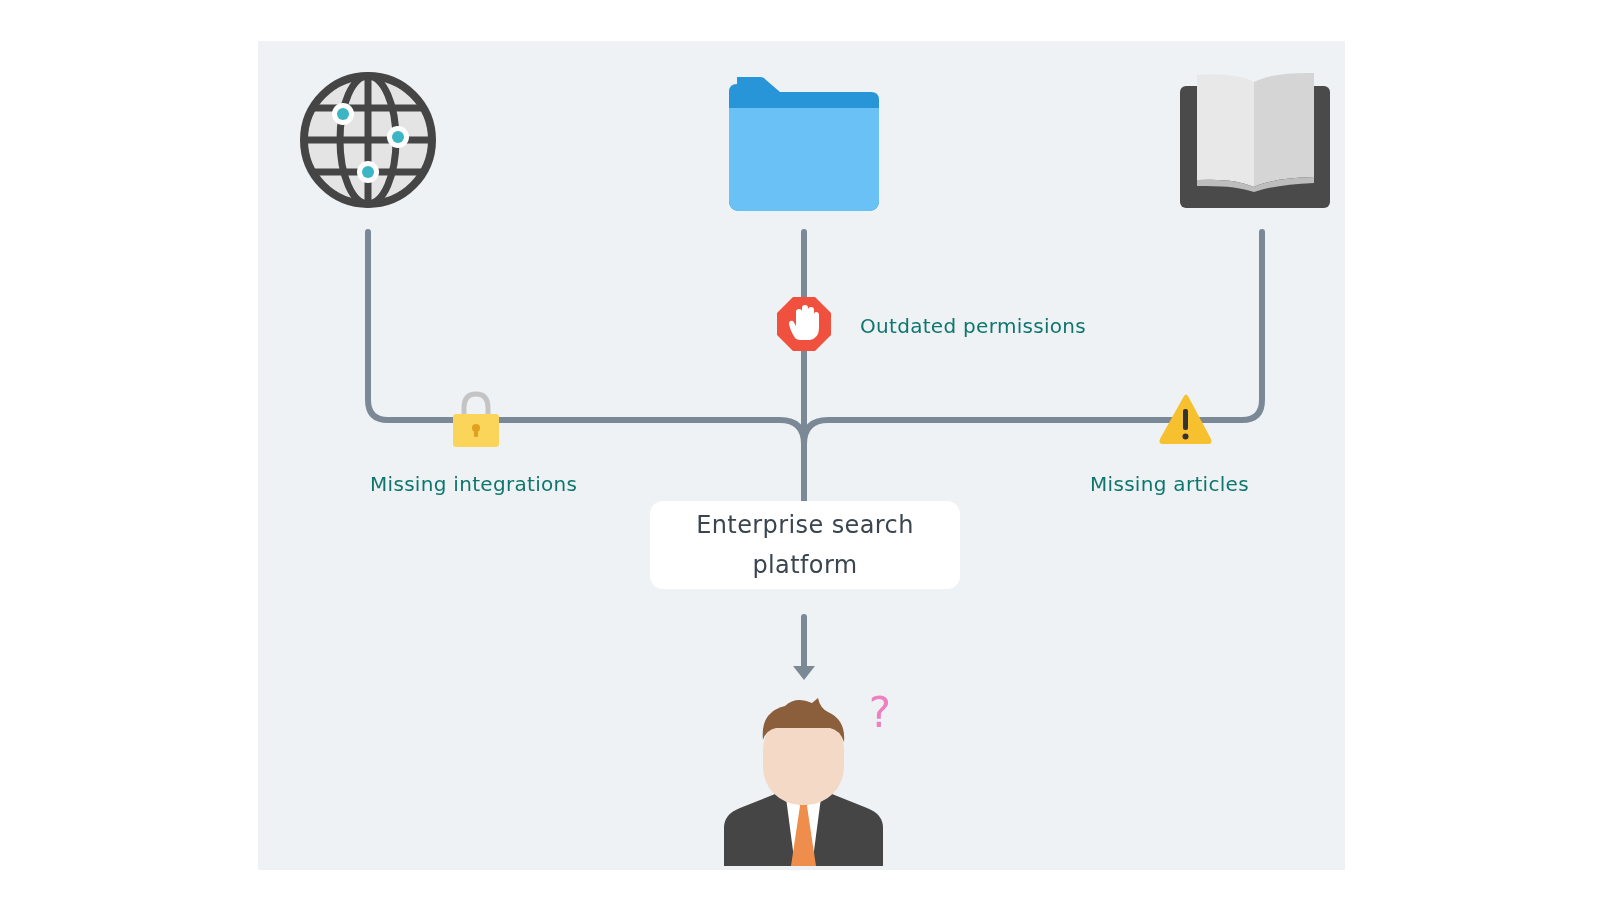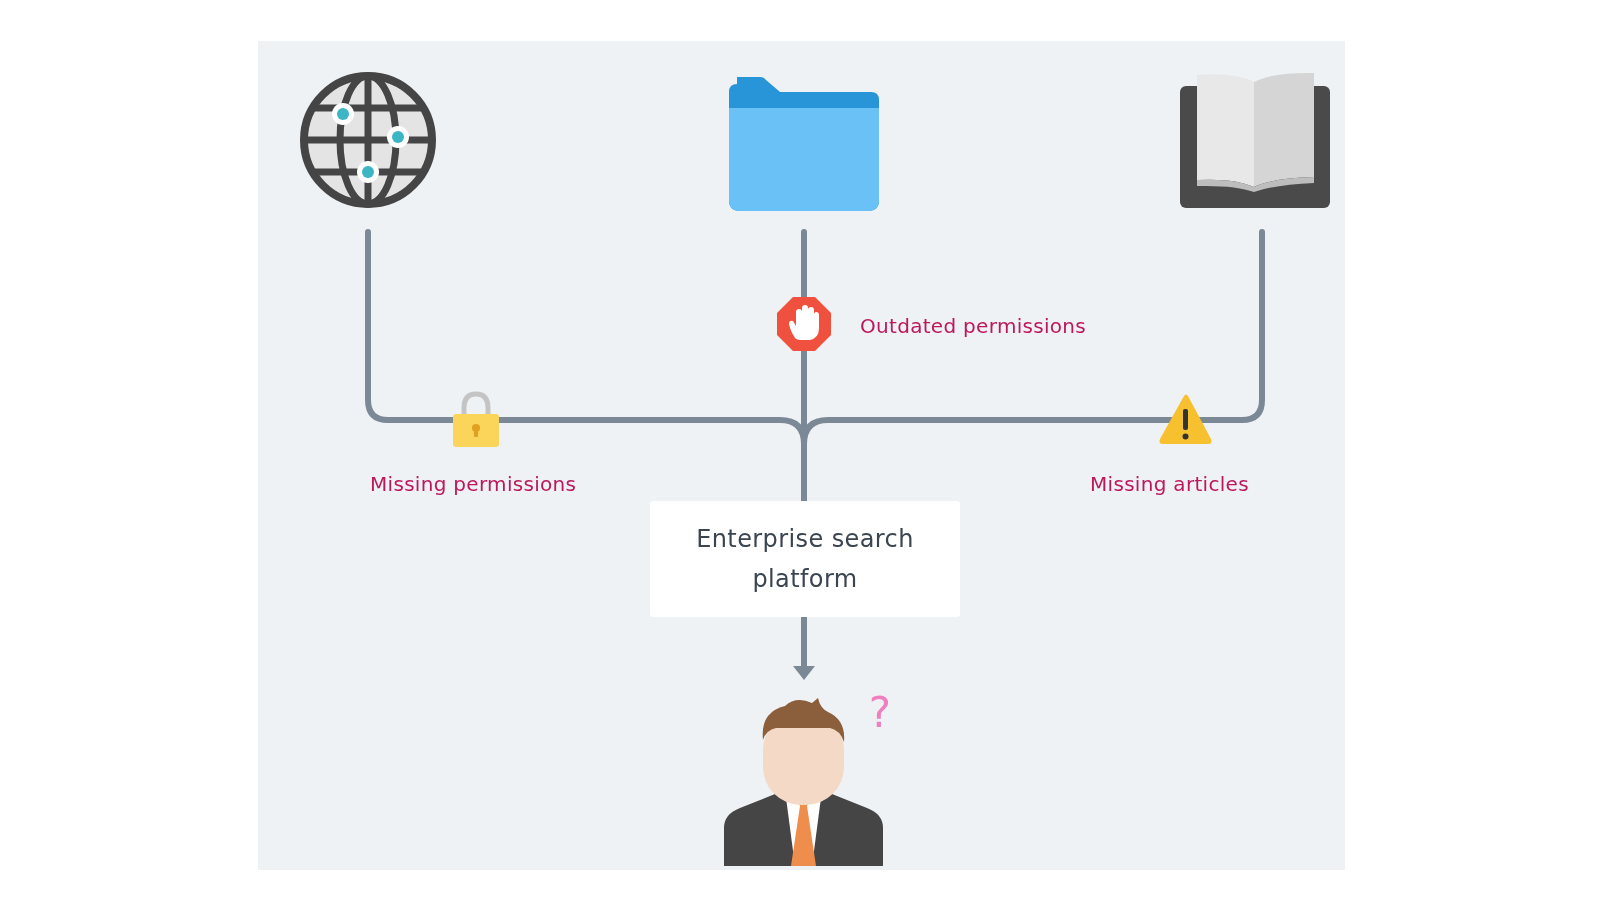--- a/index.html
+++ b/index.html
@@ -1,20 +1,20 @@
 <!DOCTYPE html>
 <html><head>
 <meta charset="utf-8">
 <style>
   html,body{margin:0;padding:0;background:#ffffff;}
   body{width:1600px;height:909px;position:relative;overflow:hidden;font-family:"DejaVu Sans","Liberation Sans",sans-serif;}
   #panel{position:absolute;left:258px;top:41px;width:1087px;height:829px;background:#eef2f5;}
   svg#diagram{position:absolute;left:0;top:0;width:1600px;height:909px;}
-  .label{position:absolute;color:#be185d;font-size:20px;letter-spacing:0.3px;white-space:nowrap;}
-  #box{position:absolute;left:650px;top:501px;width:310px;height:116px;background:#ffffff;border-radius:3px;display:flex;align-items:center;justify-content:center;text-align:center;}
+  .label{position:absolute;color:#0f766e;font-size:20px;letter-spacing:0.3px;white-space:nowrap;}
+  #box{position:absolute;left:650px;top:501px;width:310px;height:88px;background:#ffffff;border-radius:13px;display:flex;align-items:center;justify-content:center;text-align:center;}
   #box span{font-size:24px;line-height:40px;color:#3b4550;letter-spacing:0.4px;width:260px;display:block;}
 </style>
 </head>
 <body>
 
 <div id="panel"></div>
 
 <svg id="diagram" viewBox="0 0 1600 909" xmlns="http://www.w3.org/2000/svg">
 
   <g fill="none" stroke="#7b8896" stroke-width="6" stroke-linecap="round">
@@ -78,19 +78,19 @@
     <path d="M724 866 V828 Q724 814 740 808 L785 790 H822 L867 808 Q883 814 883 828 V866 Z" fill="#454545"></path>
     <polygon points="785,790 822,790 812,866 795,866" fill="#ffffff"></polygon>
     <rect x="790" y="778" width="27" height="20" fill="#e8bf9e"></rect>
     <polygon points="796,797 811,797 807,806 816,866 791,866 800,806" fill="#ef8d4d"></polygon>
     <rect x="763" y="712" width="81" height="93" rx="38" fill="#f3d9c6"></rect>
     <path d="M763 740 Q760 712 785 706 Q796 696 812 703 L818 698 Q820 708 828 712 Q846 720 844 742 Q840 730 830 728 H776 Q766 730 763 740 Z" fill="#8b5e3c"></path>
   </g>
   <text id="qmark" x="880" y="727" font-family="DejaVu Sans, sans-serif" font-size="42" fill="#ef7fbf" text-anchor="middle">?</text>
 </svg>
 
-<div class="label" style="left:370px;top:472px;">Missing permissions</div>
+<div class="label" style="left:370px;top:472px;">Missing integrations</div>
 <div class="label" style="left:860px;top:314px;">Outdated permissions</div>
 <div class="label" style="left:1090px;top:472px;">Missing articles</div>
 
 <div id="box">
   <span>Enterprise search platform</span>
 </div>
 
 </body></html>

